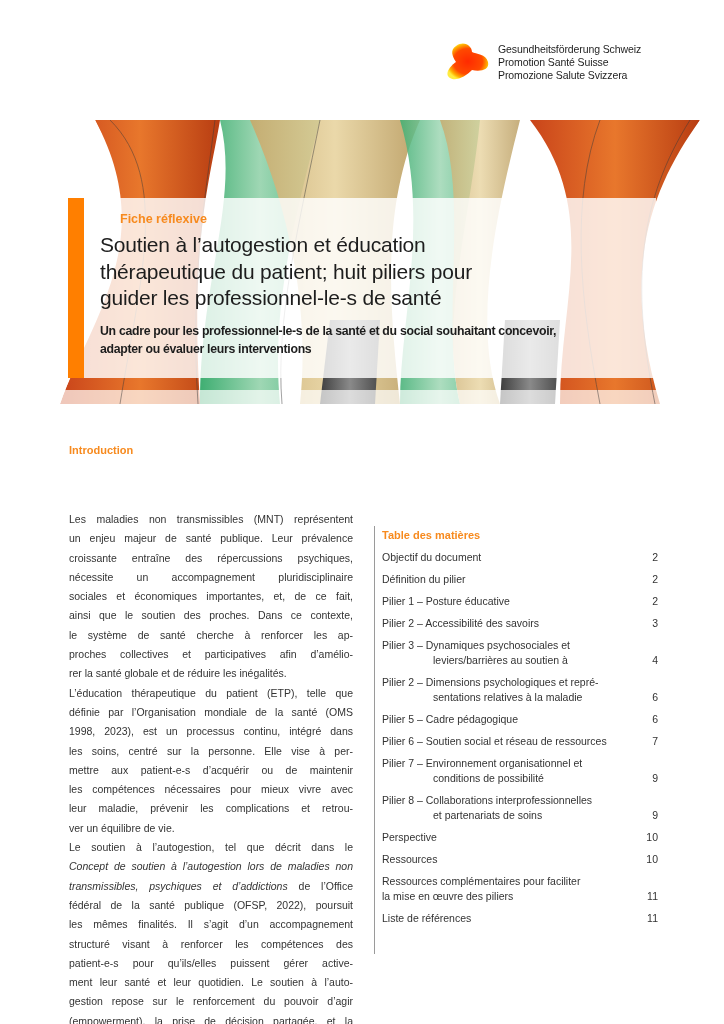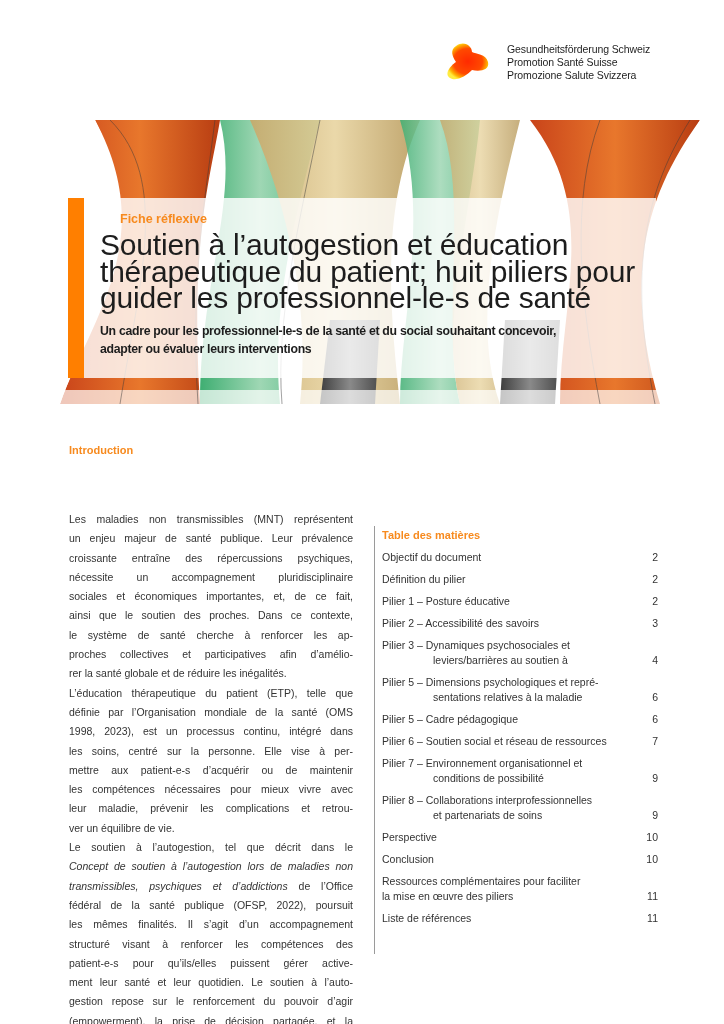--- a/index.html
+++ b/index.html
@@ -3,33 +3,33 @@
 <meta charset="utf-8">
 <style>
   * { box-sizing: border-box; margin: 0; padding: 0; }
   html, body { width: 724px; height: 1024px; background: #ffffff; overflow: hidden; }
   body { position: relative; font-family: "DejaVu Sans", sans-serif; color: #2b2b2b; }
 
   
   .logo { position: absolute; left: 442px; top: 40px; display: flex; align-items: center; }
   .logo-mark { width: 52px; height: 44px; position: relative; }
   .logo-mark svg { position: absolute; left: 0; top: 0; }
-  .logo-text { margin-left: 13px; font-family: "Liberation Sans", sans-serif; font-size: 10.5px; line-height: 13px; color: #1e1e1e; letter-spacing: -0.1px; }
+  .logo-text { margin-left: 4px; font-family: "Liberation Sans", sans-serif; font-size: 10.5px; line-height: 13px; color: #1e1e1e; letter-spacing: -0.1px; }
   .logo-text div { white-space: nowrap; }
 
   
   .hero { position: absolute; left: 0; top: 120px; width: 724px; height: 284px; overflow: hidden; }
   .hero svg { position: absolute; left: 0; top: 0; }
   .title-box { position: absolute; left: 68px; top: 198px; width: 588px; height: 180px;
                background: rgba(255,255,255,0.82); }
   .title-bar { position: absolute; left: 68px; top: 198px; width: 16px; height: 180px; background: #ff7f00; }
   .kicker { position: absolute; left: 100px; top: 212px; font-family: "Liberation Sans", sans-serif;
             font-weight: bold; font-size: 12.5px; color: #f78a1e; padding-left: 20px; }
   .main-title { position: absolute; left: 100px; top: 232px; width: 540px; font-family: "Liberation Sans", sans-serif;
-                font-size: 30px; line-height: 26.5px; color: #1d1d1d; letter-spacing: -0.2px; }
+                font-size: 21px; line-height: 26.5px; color: #1d1d1d; letter-spacing: -0.2px; }
   .main-title div { white-space: nowrap; }
   .subtitle { position: absolute; left: 100px; top: 322px; width: 540px; font-family: "Liberation Sans", sans-serif;
               font-weight: bold; font-size: 12.3px; line-height: 18px; color: #1d1d1d; letter-spacing: -0.3px; }
   .subtitle div { white-space: nowrap; }
 
   
   .intro-heading { position: absolute; left: 69px; top: 444px; font-family: "Liberation Sans", sans-serif;
                    font-weight: bold; font-size: 11px; color: #f78a1e; }
   .intro-body { position: absolute; left: 69px; top: 474px; width: 284px; font-family: "Liberation Sans", sans-serif;
                 font-size: 10.5px; line-height: 19.3px; color: #333; margin-top: 36px; }
@@ -201,21 +201,21 @@
     </div>
     <div class="toc-item">
       <div class="lbl">
         <div>Pilier 3 – Dynamiques psychosociales et</div>
         <div class="indent">leviers/barrières au soutien à</div>
       </div>
       <div class="pg">4</div>
     </div>
     <div class="toc-item">
       <div class="lbl">
-        <div>Pilier 5 – Dimensions psychologiques et repré-</div>
+        <div>Pilier 2 – Dimensions psychologiques et repré-</div>
         <div class="indent">sentations relatives à la maladie</div>
       </div>
       <div class="pg">6</div>
     </div>
     <div class="toc-item">
       <div class="lbl">
           <div>Pilier 5 – Cadre pédagogique</div>
         </div>
       <div class="pg">6</div>
     </div>
@@ -240,21 +240,21 @@
       <div class="pg">9</div>
     </div>
     <div class="toc-item">
       <div class="lbl">
           <div>Perspective</div>
         </div>
       <div class="pg">10</div>
     </div>
     <div class="toc-item">
       <div class="lbl">
-          <div>Conclusion</div>
+          <div>Ressources</div>
         </div>
       <div class="pg">10</div>
     </div>
     <div class="toc-item">
       <div class="lbl">
         <div>Ressources complémentaires pour faciliter</div>
         <div>la mise en œuvre des piliers</div>
       </div>
       <div class="pg">11</div>
     </div>

